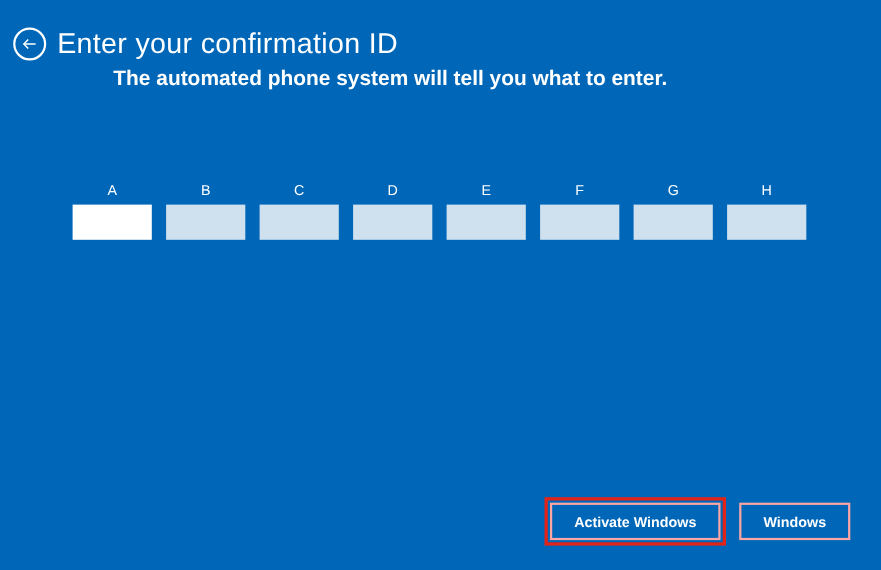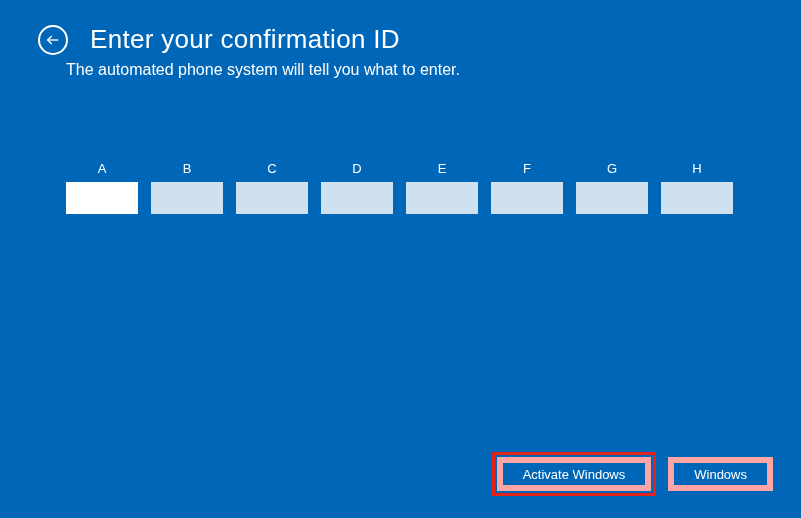--- a/index.html
+++ b/index.html
@@ -8,22 +8,22 @@
       height: 518px;
       background: #0067b8;
       font-family: "Segoe UI", -apple-system, sans-serif;
       color: #ffffff;
       overflow: hidden;
       position: relative;
     }
     .header {
       display: flex;
       align-items: center;
-      padding: 24px 26px 6px 38px;
-      gap: 22px;
+      padding: 24px 26px 6px 12px;
+      gap: 10px;
       text-align: center;
     }
     .back-button {
       width: 30px;
       height: 30px;
       border: 2px solid #ffffff;
       border-radius: 50%;
       display: flex;
       align-items: center;
       justify-content: center;
@@ -36,23 +36,23 @@
       stroke: #ffffff;
       fill: none;
       stroke-width: 2;
     }
     .title {
       font-size: 26px;
       font-weight: 300;
       letter-spacing: 0.3px;
     }
     .subtitle {
-      font-size: 16px;
-      font-weight: 400;
-      padding-left: 66px;
+      font-size: 19px;
+      font-weight: 700;
+      padding-left: 103px;
       padding-top: 0px;
     }
     .field-area {
       padding: 82px 66px 0 66px;
     }
     .field-labels {
       display: flex;
       gap: 13px;
     }
     .field-label {
@@ -82,25 +82,25 @@
     .footer {
       position: absolute;
       bottom: 22px;
       right: 28px;
       display: flex;
       gap: 12px;
       align-items: center;
     }
     .btn {
       height: 34px;
-      border: 6px solid #fca5a5;
+      border: 2px solid #fca5a5;
       background: transparent;
       color: #ffffff;
       font-size: 13px;
-      font-weight: 400;
+      font-weight: 700;
       padding: 0 20px;
       cursor: pointer;
       font-family: inherit;
     }
     .btn-primary-wrap {
       border: 3px solid #e2231a;
       padding: 2px;
     }
   </style>
 </head>

